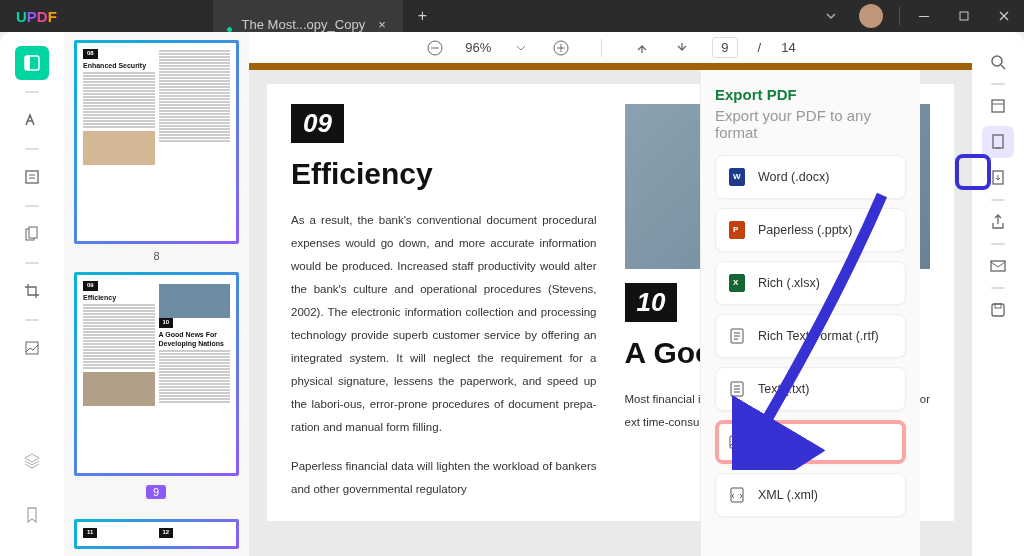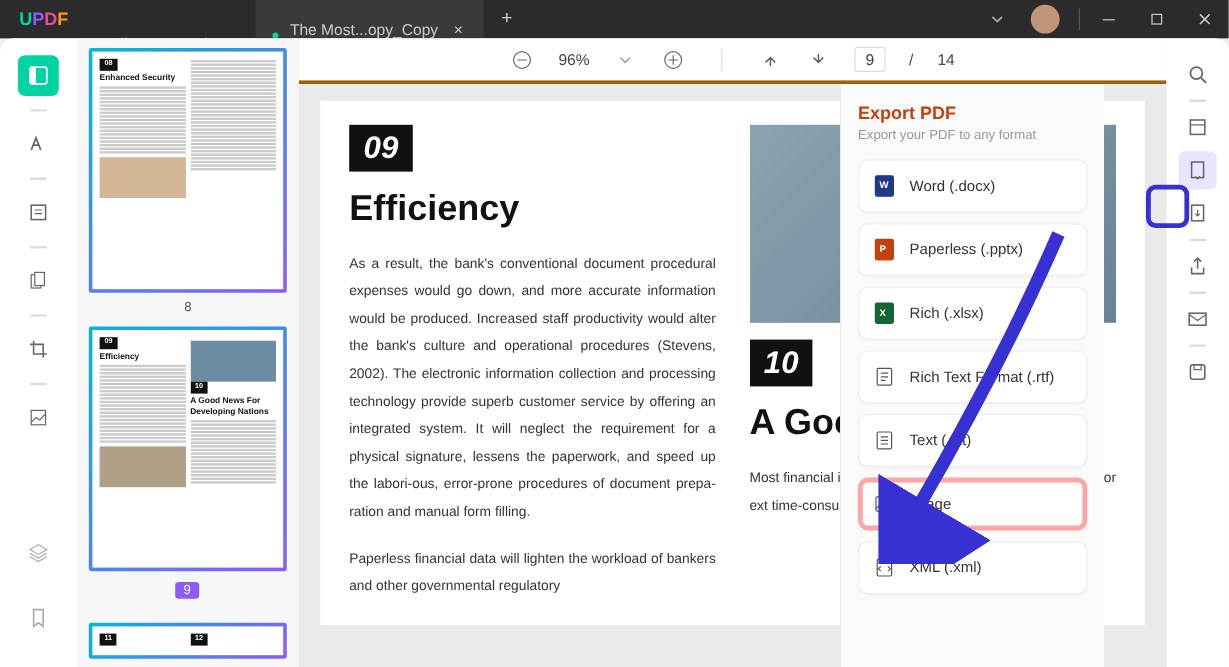--- a/index.html
+++ b/index.html
@@ -38,42 +38,42 @@
 .thumb-num.active { display: inline-block; background: #8b5cf6; color: #fff; padding: 1px 7px; border-radius: 3px; margin-left: 72px; }
 .t-badge { background: #111; color: #fff; display: inline-block; padding: 1px 4px; font-size: 6px; font-weight: 700; }
 .t-h { font-size: 7px; font-weight: 800; color: #111; margin: 2px 0; }
 .t-cols { display: flex; gap: 4px; }
 .t-col { flex: 1; }
 .t-line { height: 2px; background: #ccc; margin: 1px 0; }
 .t-img { background: #d4b896; height: 34px; margin-top: 3px; }
 .t-img2 { background: #6b8ca3; height: 34px; margin-top: 3px; }
 
 .doc-area { flex: 1; background: #eaeaea; position: relative; overflow: hidden; }
-.toolbar { height: 38px; background: #fff; display: flex; align-items: center; justify-content: center; gap: 30px; font-size: 13px; color: #444; border-bottom: 3px solid #a16207; }
+.toolbar { height: 38px; background: #fff; display: flex; align-items: center; justify-content: center; gap: 30px; font-size: 13px; color: #444; border-bottom: 7px solid #a16207; }
 .tb-group { display: flex; align-items: center; gap: 20px; }
 .tb-btn { cursor: pointer; display: flex; align-items: center; justify-content: center; width: 20px; }
 .tb-sep { width: 1px; height: 18px; background: #ddd; }
 .page-box { border: 1px solid #ddd; padding: 2px 8px; border-radius: 3px; }
 
 .page { background: #fff; margin: 14px 18px; padding: 20px 24px; display: flex; gap: 28px; font-size: 12px; }
 .pcol { flex: 1; }
 .pbadge { background: #111; color: #fff; font-weight: 800; font-style: italic; font-size: 26px; padding: 4px 12px; display: inline-block; }
 .ph1 { font-size: 30px; font-weight: 900; color: #111; margin: 14px 0 18px; }
 .ptxt { text-align: justify; line-height: 2; color: #333; font-size: 11.5px; }
 .p-img { height: 165px; background: linear-gradient(135deg, #8ba3b0, #6a8294); margin-bottom: 14px; position: relative; }
 
 .right-rail { width: 52px; background: #fff; border-radius: 0 12px 0 0; display: flex; flex-direction: column; align-items: center; padding-top: 14px; gap: 4px; }
 .rr-btn { width: 32px; height: 32px; display: flex; align-items: center; justify-content: center; cursor: pointer; border-radius: 6px; color: #555; }
 .rr-btn.hl { background: #e8e6ff; position: relative; }
 .rr-sep { width: 14px; height: 2px; background: #ddd; margin: 1px 0; border-radius: 1px; }
 .rr-box { position: absolute; right: 33px; top: 122px; width: 36px; height: 36px; border: 4px solid #3730d3; border-radius: 8px; pointer-events: none; }
 
 .export-panel { position: absolute; right: 52px; top: 38px; width: 220px; bottom: 0; background: #fafafa; border-left: 1px solid #eee; padding: 16px 14px; }
-.ep-title { font-size: 15px; font-weight: 700; color: #c2410c; margin-bottom: 4px; }
-.ep-sub { font-size: 11px; color: #999; margin-bottom: 14px; }
+.ep-title { font-size: 15px; font-weight: 700; color: #15803d; margin-bottom: 4px; }
+.ep-sub { font-size: 15px; color: #999; margin-bottom: 14px; }
 .ep-item { background: #fff; border: 1px solid #eee; border-radius: 8px; padding: 12px 12px; margin-bottom: 9px; display: flex; align-items: center; gap: 12px; font-size: 12.5px; color: #333; cursor: pointer; box-shadow: 0 1px 2px rgba(0,0,0,0.03); }
 .ep-item.sel { border: 4px solid #fca5a5; padding: 9px 9px; }
 .ep-ico { width: 18px; height: 18px; display: flex; align-items: center; justify-content: center; flex-shrink: 0; }
 .fi { width: 16px; height: 18px; border: 1.5px solid #555; border-radius: 2px; position: relative; }
 .fi.w { background: #1e3a8a; border-color: #1e3a8a; }
 .fi.p { background: #c2410c; border-color: #c2410c; }
 .fi.x { background: #166534; border-color: #166534; }
 .fi-l { position: absolute; color: #fff; font-size: 8px; font-weight: 700; left: 3px; top: 3px; }
 
 .arrow { position: absolute; right: 80px; top: 158px; pointer-events: none; z-index: 10; }

